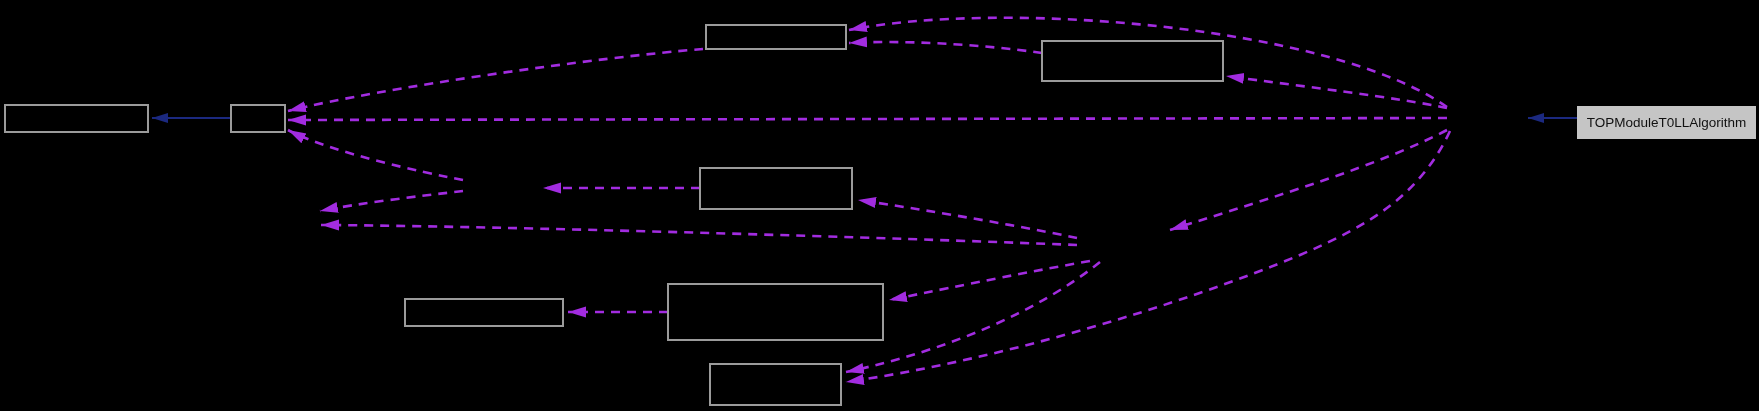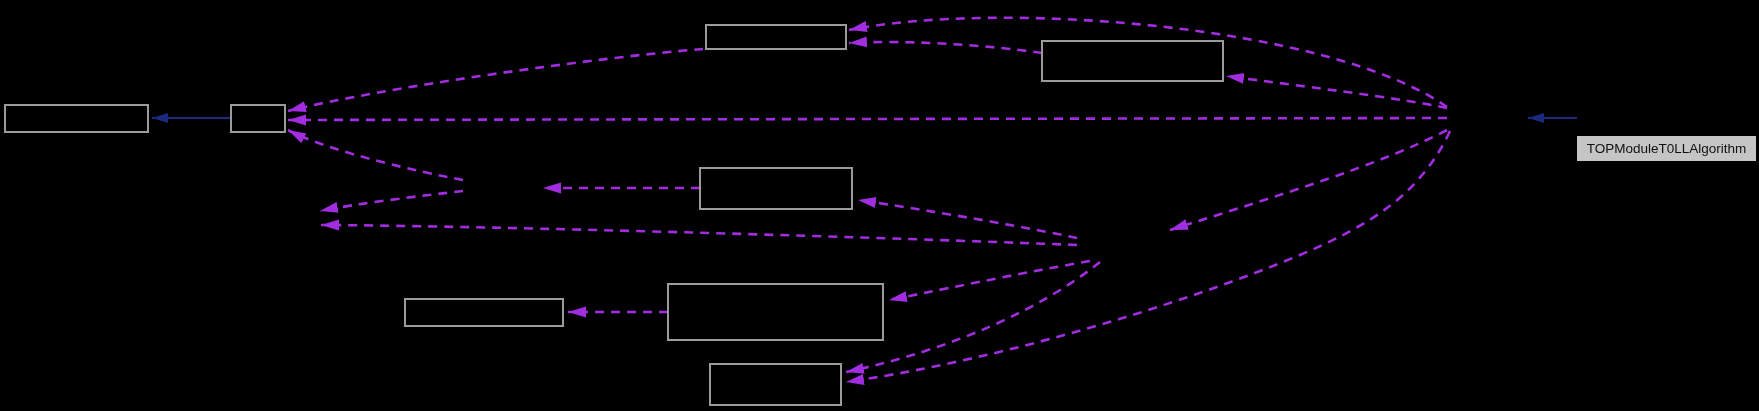--- a/index.html
+++ b/index.html
@@ -67,17 +67,17 @@
 
   <div class="node" style="left:705px;top:24px;width:142px;height:26px;"></div>
   <div class="node" style="left:1041px;top:40px;width:183px;height:42px;"></div>
   <div class="node" style="left:4px;top:104px;width:145px;height:29px;"></div>
   <div class="node" style="left:230px;top:104px;width:56px;height:29px;"></div>
   <div class="node" style="left:699px;top:167px;width:154px;height:43px;"></div>
   <div class="node" style="left:404px;top:298px;width:160px;height:29px;"></div>
   <div class="node" style="left:667px;top:283px;width:217px;height:58px;"></div>
   <div class="node" style="left:709px;top:363px;width:133px;height:43px;"></div>
 
-  <div class="node current" style="left:1577px;top:106px;width:179px;height:25px;margin-top:30px;">
+  <div class="node current" style="left:1577px;top:106px;width:179px;height:33px;">
     <span>TOPModuleT0LLAlgorithm</span>
   </div>
 
 </div>
 
 </body></html>

